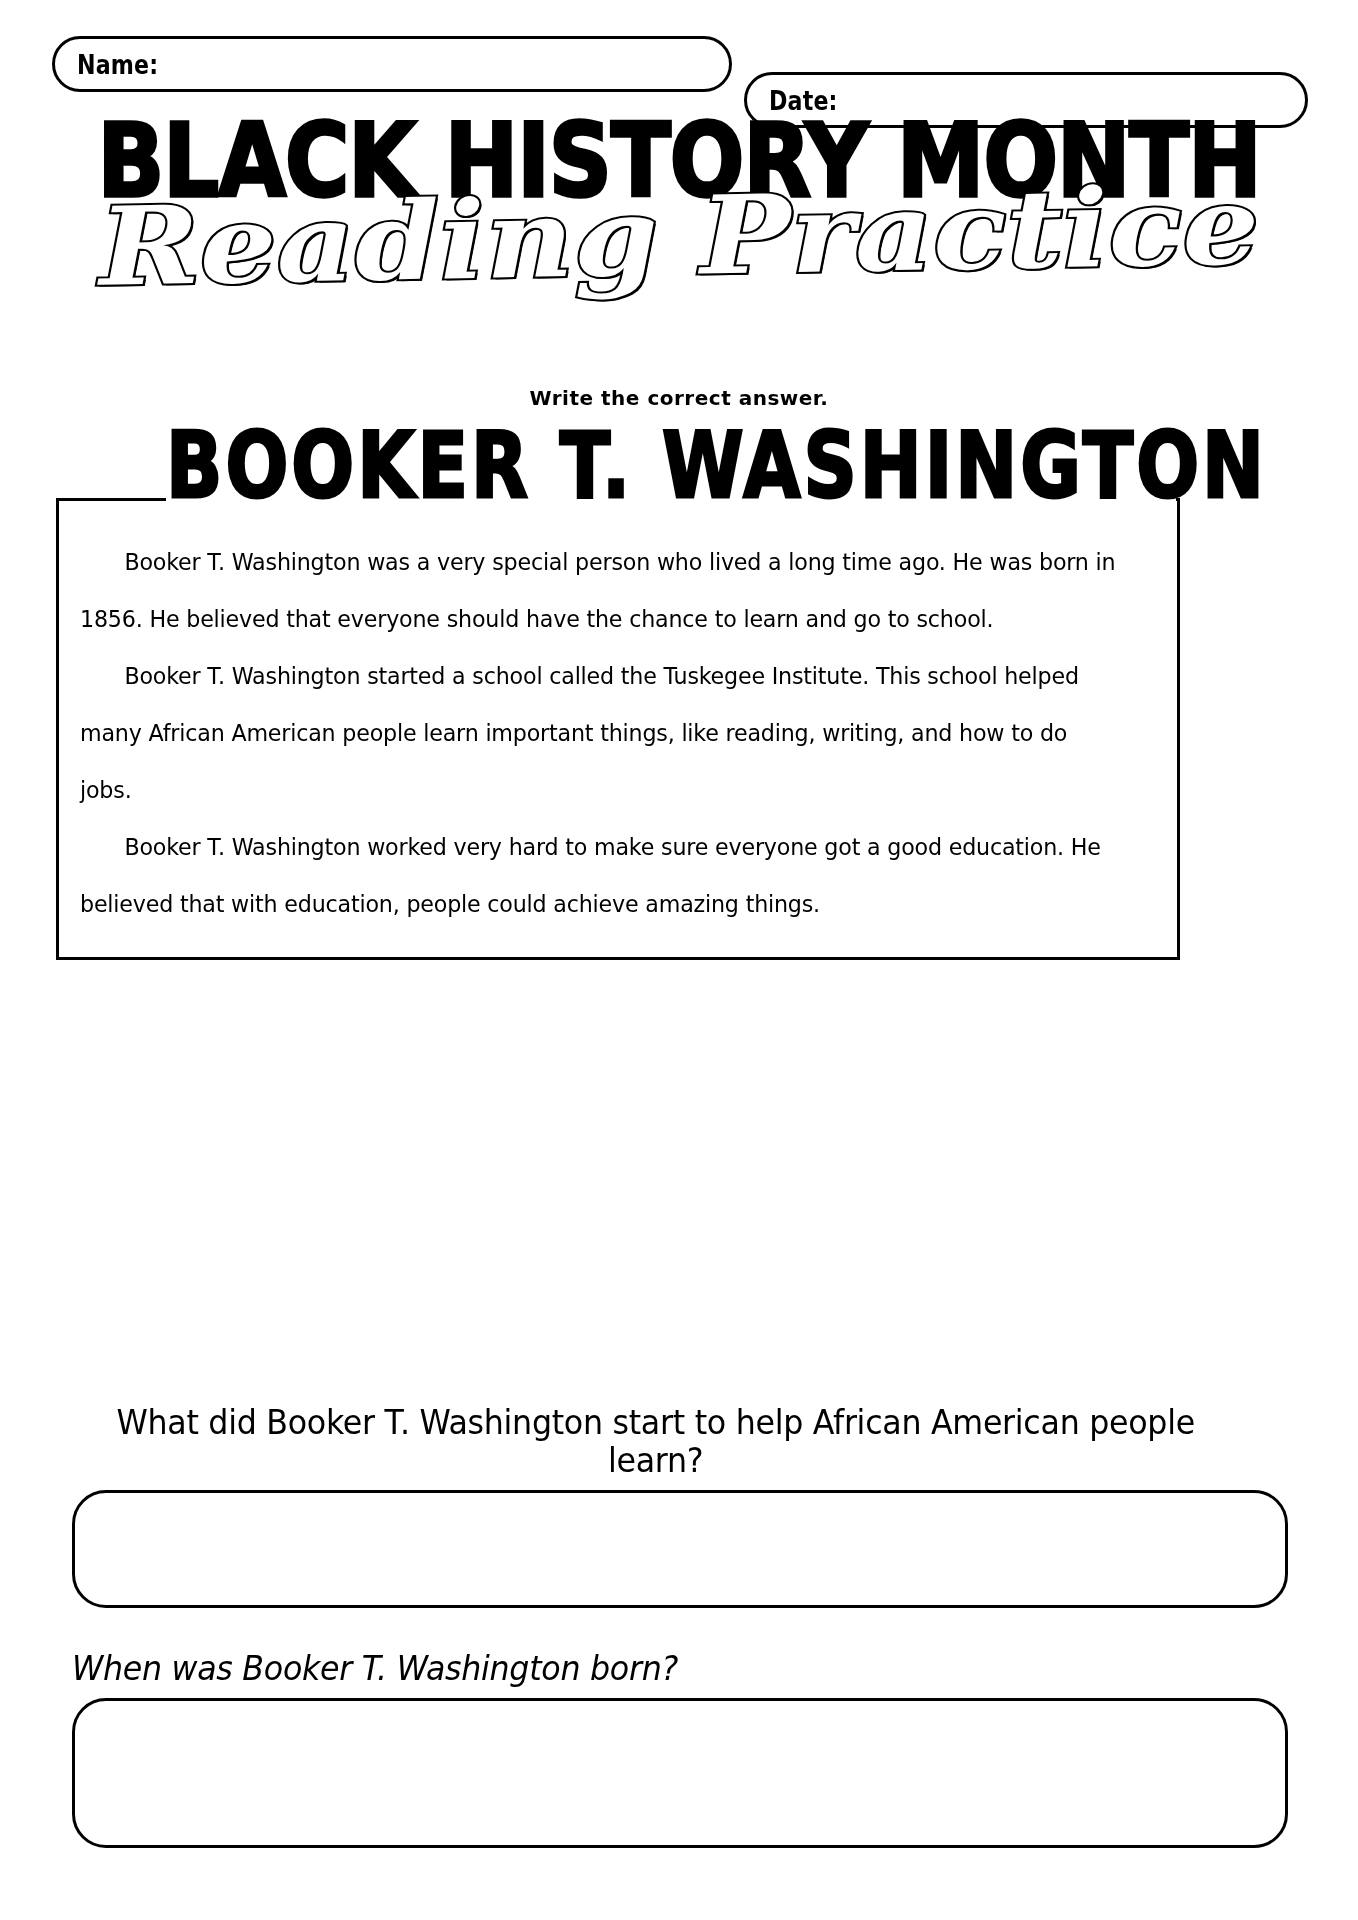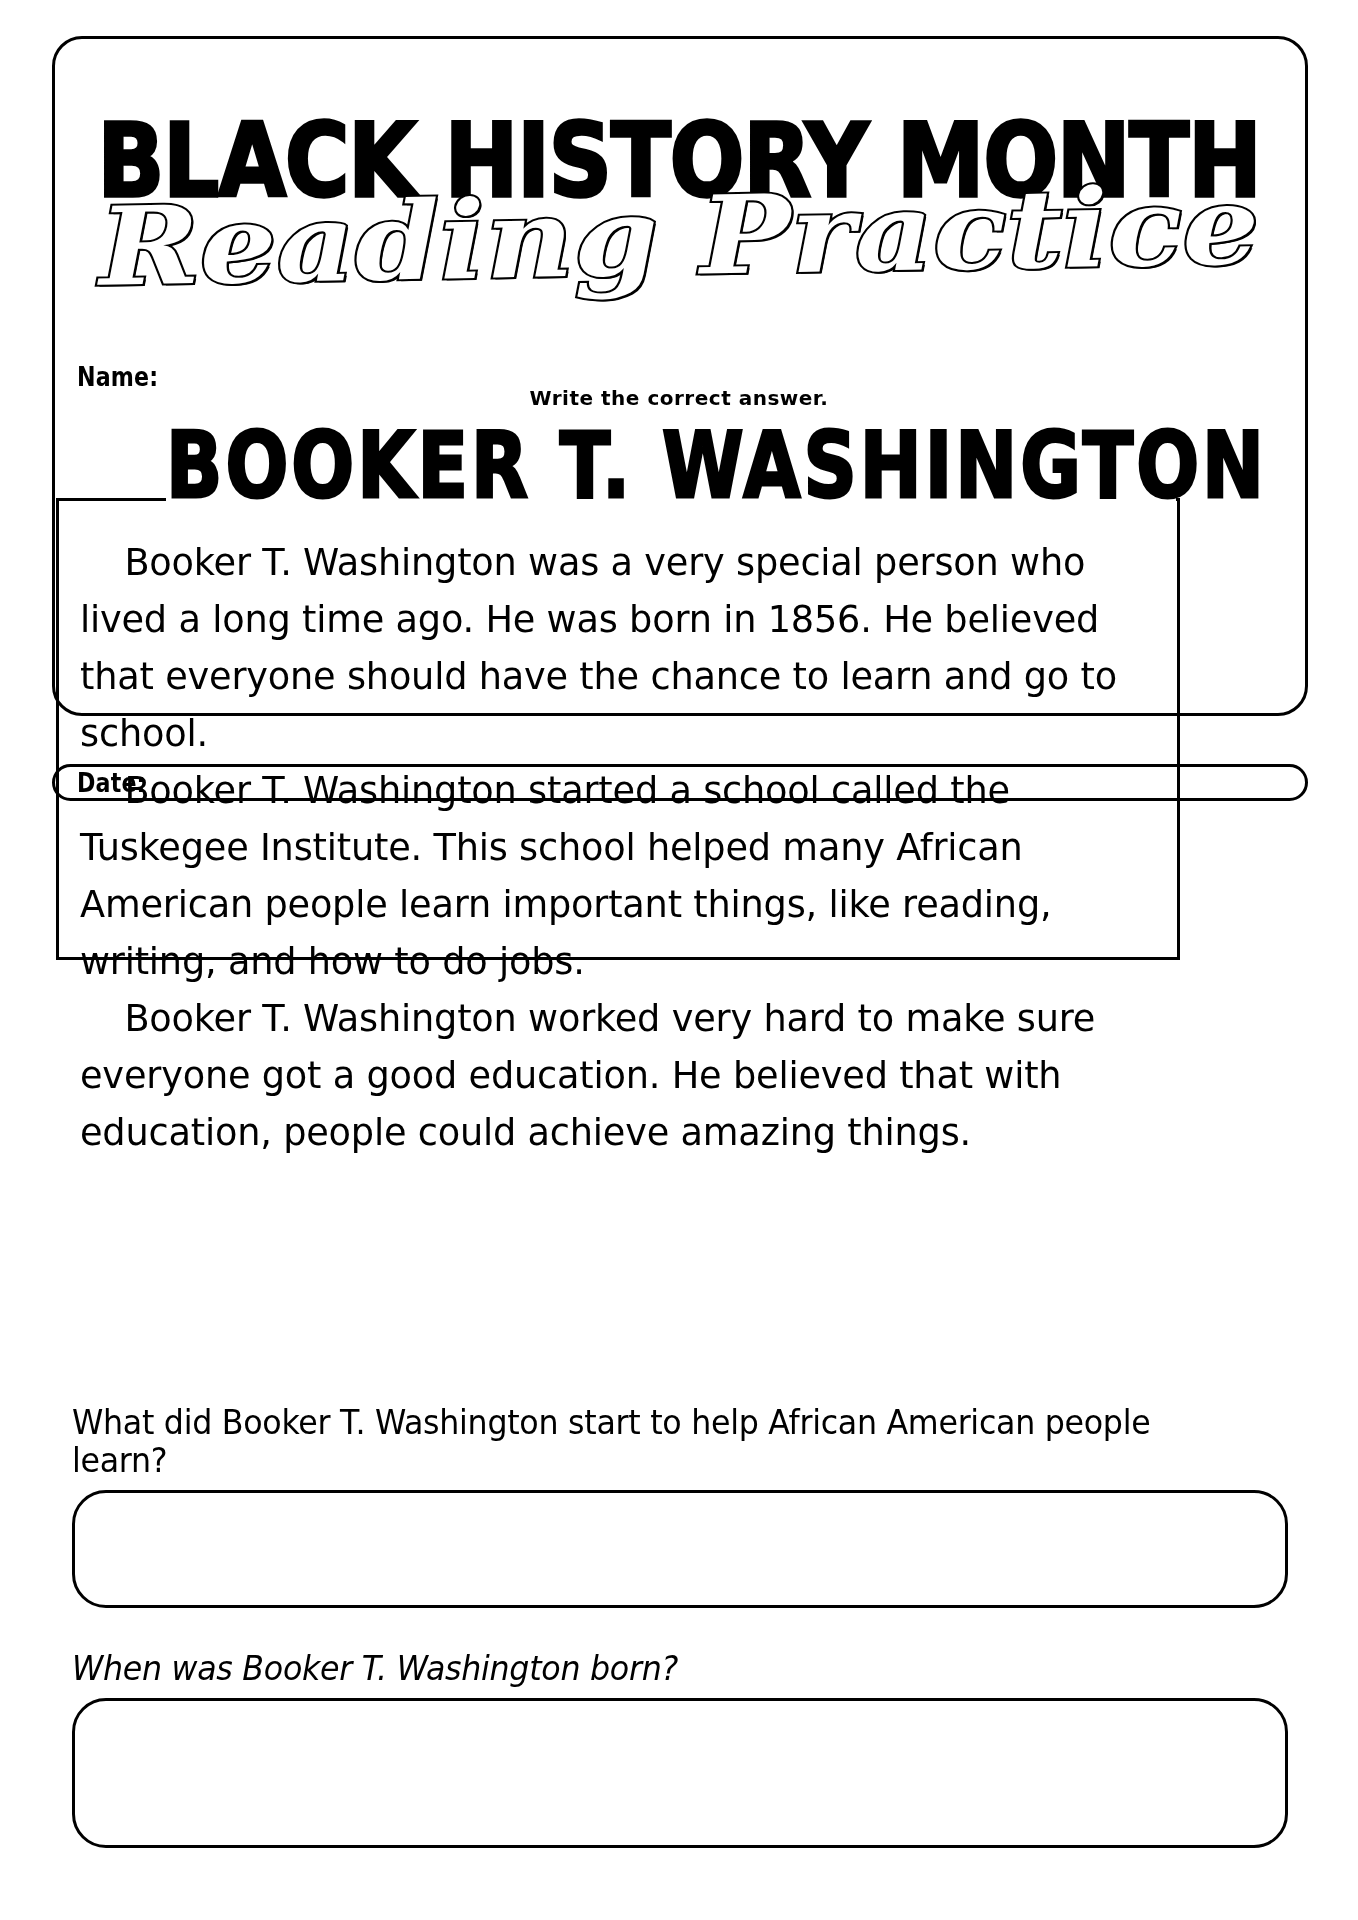--- a/index.html
+++ b/index.html
@@ -24,21 +24,20 @@
 
   
   .namedate-row {
     position: absolute;
     left: 52px;
     top: 36px;
     width: 1256px;
     height: 56px;
     display: flex;
     gap: 12px;
-    flex-direction: column;
   }
   .field-pill {
     border: 3px solid #000;
     border-radius: 30px;
     height: 100%;
     box-sizing: border-box;
     display: flex;
     align-items: center;
     padding-left: 22px;
   }
@@ -150,21 +149,21 @@
     transform-origin: center top;
     white-space: nowrap;
     -webkit-text-stroke: 2.5px #000;
   }
   .passage-body {
     position: absolute;
     left: 24px;
     right: 24px;
     top: 36px;
     font-family: "DejaVu Sans", sans-serif;
-    font-size: 38px;
+    font-size: 23px;
     line-height: 57px;
     text-align: left;
     letter-spacing: -0.2px;
   }
   .passage-body p {
     margin: 0;
     text-indent: 46px;
     transform: scaleX(0.965);
     transform-origin: left top;
   }
@@ -186,21 +185,21 @@
   }
   .answer-box {
     border: 3px solid #000;
     border-radius: 34px;
     box-sizing: border-box;
     width: 1216px;
     background: #ffffff;
   }
 
   #q1 { top: 1186px; }
-  #q2 { top: 1404px; }
+  #q2 { top: 1404px; text-align: center; }
   #q3 { top: 1650px; font-style: italic; }
 
   #q1 .answer-box { height: 118px; }
   #q2 .answer-box { height: 118px; }
   #q3 .answer-box { height: 150px; }
 </style>
 </head>
 <body>
 
 <div class="page">

